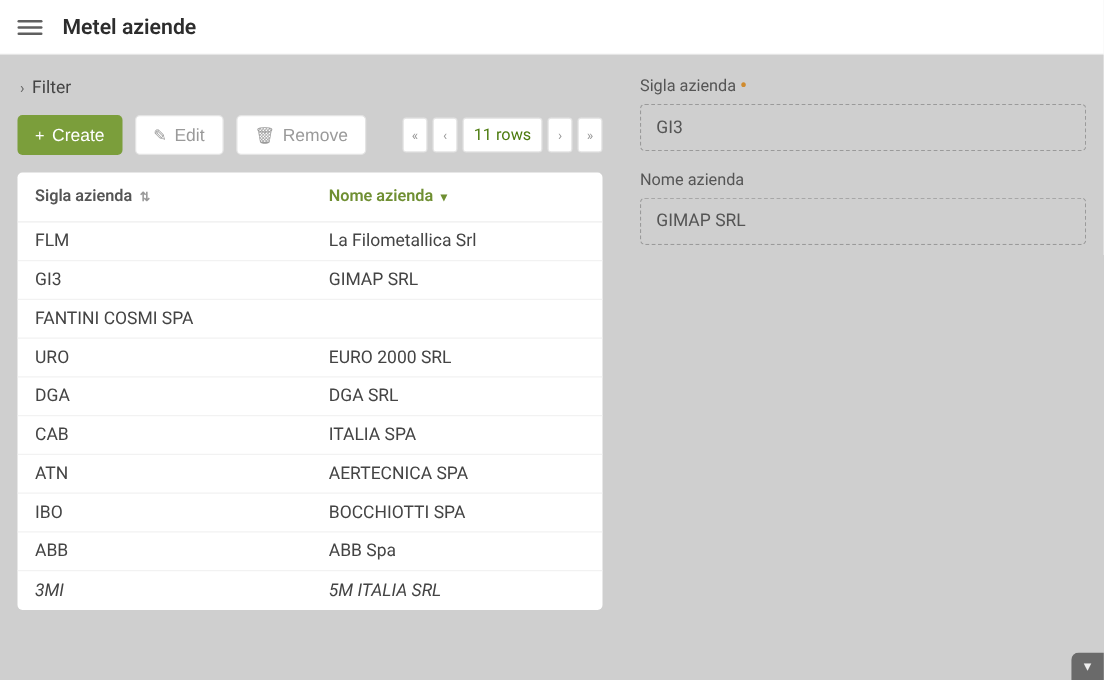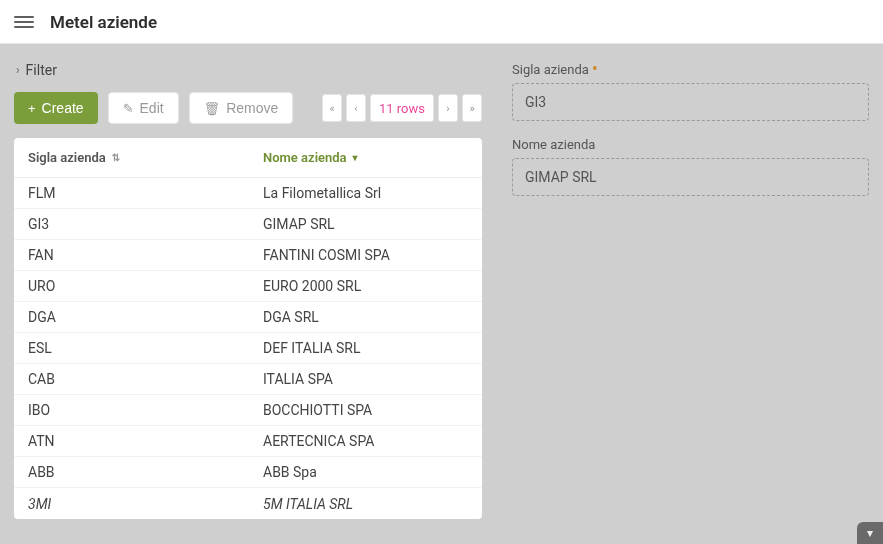--- a/index.html
+++ b/index.html
@@ -118,21 +118,21 @@
     cursor: pointer;
   }
   .pager-label {
     padding: 0 8px;
     background: #fff;
     height: 28px;
     border: 1px solid #e4e4e4;
     border-radius: 3px;
     display: inline-flex;
     align-items: center;
-    color: #ec4899;
+    color: #4d7c0f;
     font-size: 13px;
   }
   .table {
     background: #fff;
     border-radius: 4px;
     overflow: hidden;
   }
   .thead, .trow {
     display: flex;
   }
@@ -268,46 +268,41 @@
       <div id="tbody">
           <div class="trow">
             <div class="td c1">FLM</div>
             <div class="td c2">La Filometallica Srl</div>
           </div>
           <div class="trow">
             <div class="td c1">GI3</div>
             <div class="td c2">GIMAP SRL</div>
           </div>
           <div class="trow">
-            <div class="td c1">FAN</div>
             <div class="td c2">FANTINI COSMI SPA</div>
           </div>
           <div class="trow">
             <div class="td c1">URO</div>
             <div class="td c2">EURO 2000 SRL</div>
           </div>
           <div class="trow">
             <div class="td c1">DGA</div>
             <div class="td c2">DGA SRL</div>
           </div>
           <div class="trow">
-            <div class="td c1">ESL</div>
-            <div class="td c2">DEF ITALIA SRL</div>
-          </div>
-          <div class="trow">
             <div class="td c1">CAB</div>
             <div class="td c2">ITALIA SPA</div>
           </div>
           <div class="trow">
+            <div class="td c1">ATN</div>
+            <div class="td c2">AERTECNICA SPA</div>
+          </div>
+          <div class="trow">
             <div class="td c1">IBO</div>
             <div class="td c2">BOCCHIOTTI SPA</div>
-          </div>
-          <div class="trow">
-            <div class="td c1">ATN</div>
-            <div class="td c2">AERTECNICA SPA</div>
           </div>
           <div class="trow">
             <div class="td c1">ABB</div>
             <div class="td c2">ABB Spa</div>
           </div>
           <div class="trow">
             <div class="td c1">3MI</div>
             <div class="td c2">5M ITALIA SRL</div>
           </div>
         </div>

